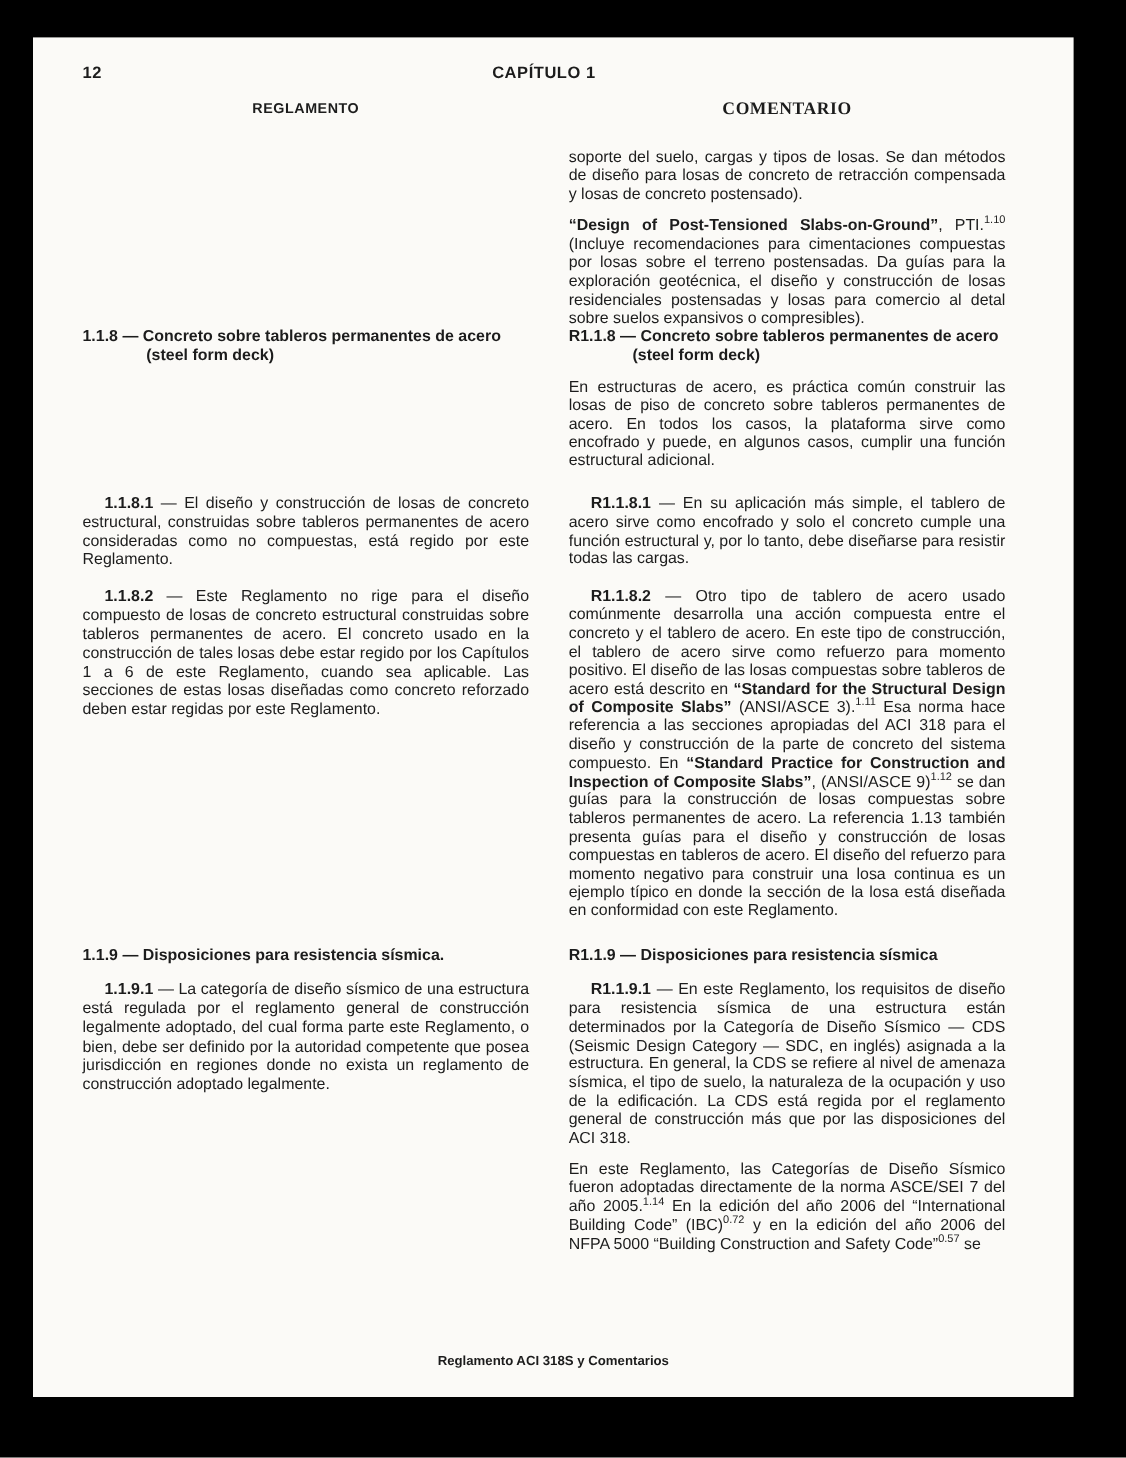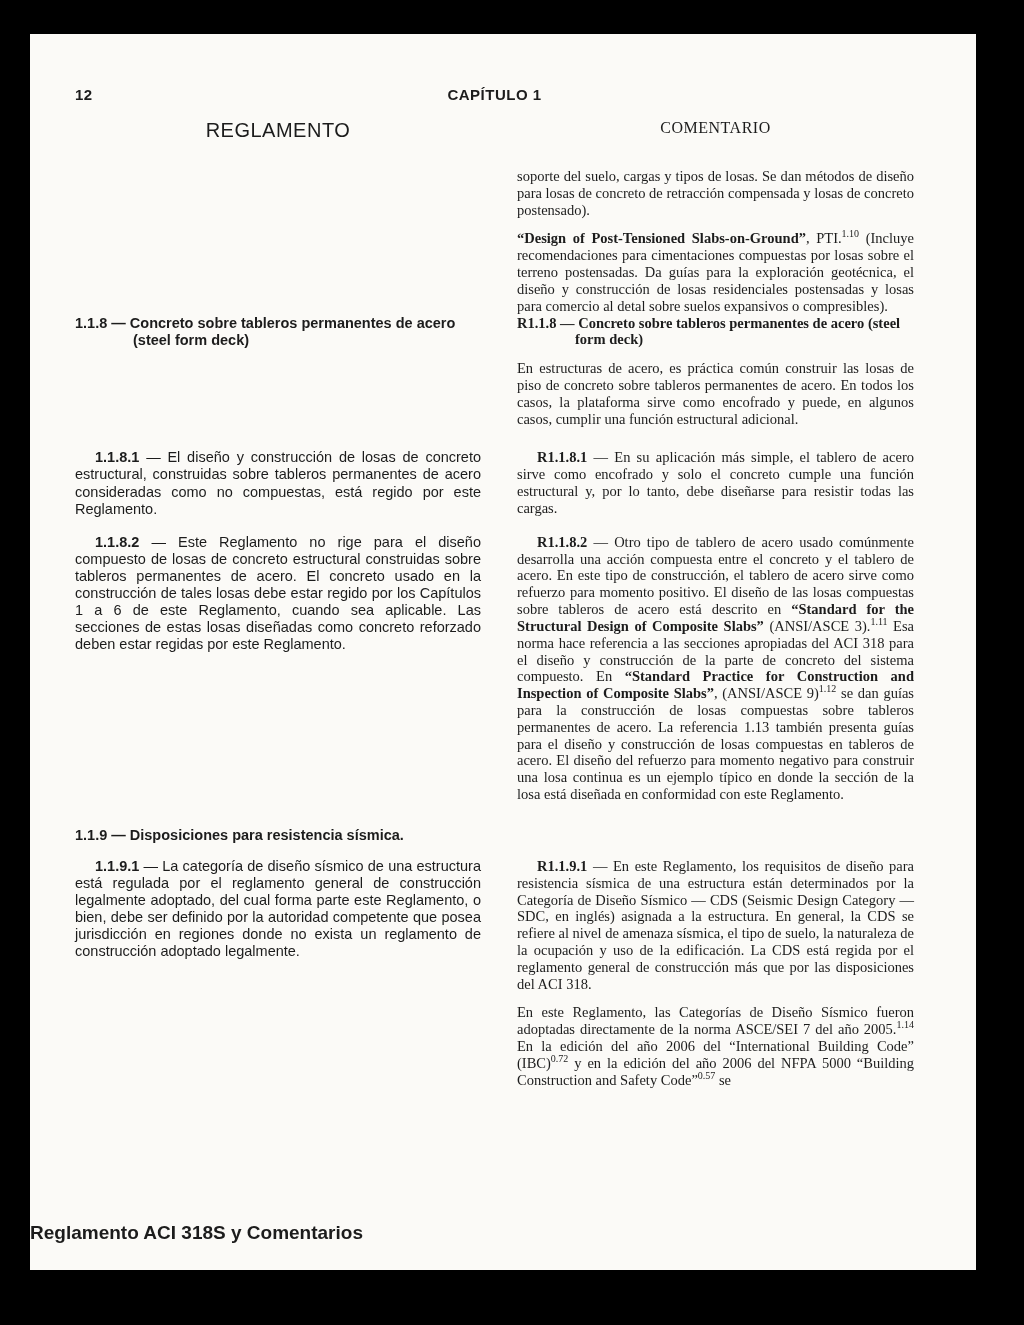--- a/index.html
+++ b/index.html
@@ -22,79 +22,79 @@
   }
   .page-header {
     display: grid;
     grid-template-columns: 1fr auto 1fr;
     align-items: baseline;
     font-weight: bold;
     font-size: 15px;
     text-align: right;
   }
   .page-header .pnum { justify-self: start; letter-spacing: .5px; }
-  .page-header .chapter { justify-self: center; letter-spacing: .5px; margin-top: 28px; }
+  .page-header .chapter { justify-self: center; letter-spacing: .5px; }
   .col-headers {
     margin-top: 16px;
     display: grid;
     grid-template-columns: 406px 1fr;
     column-gap: 36px;
   }
   .col-headers .lh {
     text-align: center;
-    font-weight: normal;
-    font-size: 20px;
+    font-weight: bold;
+    font-size: 13px;
     font-family: "Liberation Sans", sans-serif;
     letter-spacing: .5px;
   }
   .col-headers .rh {
     text-align: center;
-    font-weight: normal;
+    font-weight: bold;
     font-size: 16px;
     font-family: "Liberation Serif", serif;
     letter-spacing: .5px;
   }
   #doc-body { margin-top: 26px; }
   .row {
     display: grid;
     grid-template-columns: 406px 1fr;
     column-gap: 36px;
     align-items: start;
   }
   .row-1 { }
   .row-2 { margin-top: 22px; }
   .row-3 { margin-top: 16px; }
   .row-4 { margin-top: 24px; }
   .row-5 { margin-top: 14px; }
   .cell { font-size: 14.5px; }
   .cell.left  { font-family: "Liberation Sans", sans-serif; line-height: 1.18; }
-  .cell.right { font-family: Liberation Serif, serif; line-height: 1.16; }
+  .cell.right { font-family: Liberation Sans, sans-serif; line-height: 1.16; }
   .cell p { margin: 0 0 12px 0; }
   .cell p:last-child { margin-bottom: 0; }
   .cell p.para { text-align: justify; }
   .cell p.para.indent { text-indent: 20px; }
   .cell p.heading {
     font-weight: bold;
     padding-left: 58px;
     text-indent: -58px;
     text-align: left;
   }
   .b { font-weight: bold; }
   sup {
     font-size: 10px;
     line-height: 0;
     vertical-align: super;
   }
   .footer {
     position: absolute;
     left: 0; right: 0;
     bottom: 26px;
-    text-align: left;
+    text-align: center;
     font-weight: bold;
-    font-size: 19px;
+    font-size: 12px;
     font-family: "Liberation Sans", sans-serif;
   }
 </style>
 </head>
 <body>
 
 <div class="page">
 
   <div class="page-header">
     <span class="pnum">12</span>
@@ -137,20 +137,23 @@
           <p class="para indent"><span class="b">1.1.8.2</span><span> — Este Reglamento no rige para el diseño compuesto de losas de concreto estructural construidas sobre tableros permanentes de acero. El concreto usado en la construcción de tales losas debe estar regido por los Capítulos 1 a 6 de este Reglamento, cuando sea aplicable. Las secciones de estas losas diseñadas como concreto reforzado deben estar regidas por este Reglamento.</span></p>
         </div>
         <div class="cell right">
           <p class="para indent"><span class="b">R1.1.8.2</span><span> — Otro tipo de tablero de acero usado comúnmente desarrolla una acción compuesta entre el concreto y el tablero de acero. En este tipo de construcción, el tablero de acero sirve como refuerzo para momento positivo. El diseño de las losas compuestas sobre tableros de acero está descrito en </span><span class="b">“Standard for the Structural Design of Composite Slabs”</span><span> (ANSI/ASCE 3).</span><sup>1.11</sup><span> Esa norma hace referencia a las secciones apropiadas del ACI 318 para el diseño y construcción de la parte de concreto del sistema compuesto. En </span><span class="b">“Standard Practice for Construction and Inspection of Composite Slabs”</span><span>, (ANSI/ASCE 9)</span><sup>1.12</sup><span> se dan guías para la construcción de losas compuestas sobre tableros permanentes de acero. La referencia 1.13 también presenta guías para el diseño y construcción de losas compuestas en tableros de acero. El diseño del refuerzo para momento negativo para construir una losa continua es un ejemplo típico en donde la sección de la losa está diseñada en conformidad con este Reglamento.</span></p>
         </div>
       </div>
       <div class="row row-4">
         <div class="cell left">
           <p class="heading"><span class="b">1.1.9 — Disposiciones para resistencia sísmica.</span></p>
         </div>
+        <div class="cell right">
+          <p class="heading"><span class="b">R1.1.9 — Disposiciones para resistencia sísmica</span></p>
+        </div>
       </div>
       <div class="row row-5">
         <div class="cell left">
           <p class="para indent"><span class="b">1.1.9.1</span><span> — La categoría de diseño sísmico de una estructura está regulada por el reglamento general de construcción legalmente adoptado, del cual forma parte este Reglamento, o bien, debe ser definido por la autoridad competente que posea jurisdicción en regiones donde no exista un reglamento de construcción adoptado legalmente.</span></p>
         </div>
         <div class="cell right">
           <p class="para indent"><span class="b">R1.1.9.1</span><span> — En este Reglamento, los requisitos de diseño para resistencia sísmica de una estructura están determinados por la Categoría de Diseño Sísmico — CDS (Seismic Design Category — SDC, en inglés) asignada a la estructura. En general, la CDS se refiere al nivel de amenaza sísmica, el tipo de suelo, la naturaleza de la ocupación y uso de la edificación. La CDS está regida por el reglamento general de construcción más que por las disposiciones del ACI 318.</span></p>
           <p class="para"><span>En este Reglamento, las Categorías de Diseño Sísmico fueron adoptadas directamente de la norma ASCE/SEI 7 del año 2005.</span><sup>1.14</sup><span> En la edición del año 2006 del “International Building Code” (IBC)</span><sup>0.72</sup><span> y en la edición del año 2006 del NFPA 5000 “Building Construction and Safety Code”</span><sup>0.57</sup><span> se</span></p>
         </div>
       </div>

